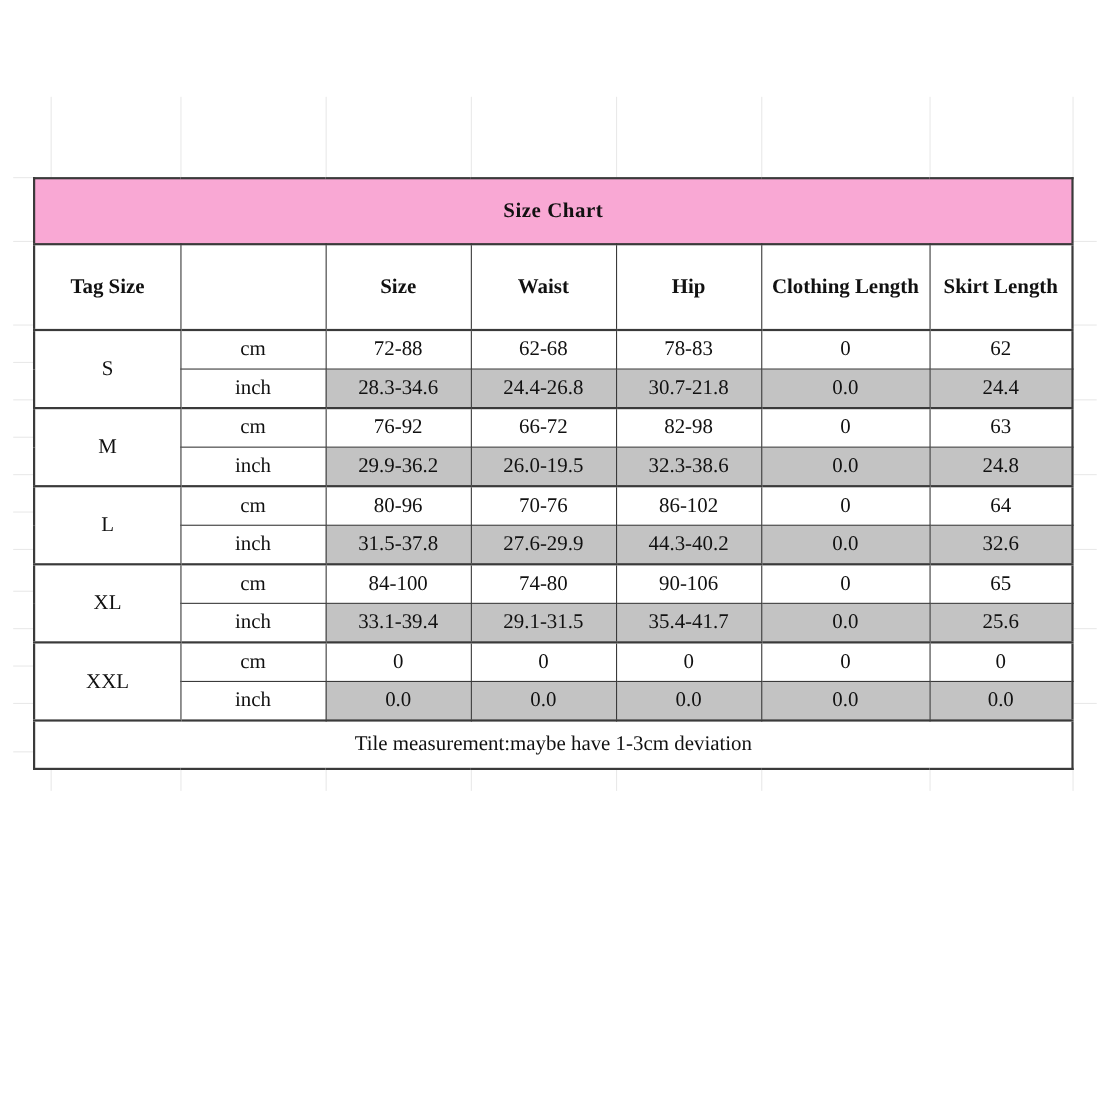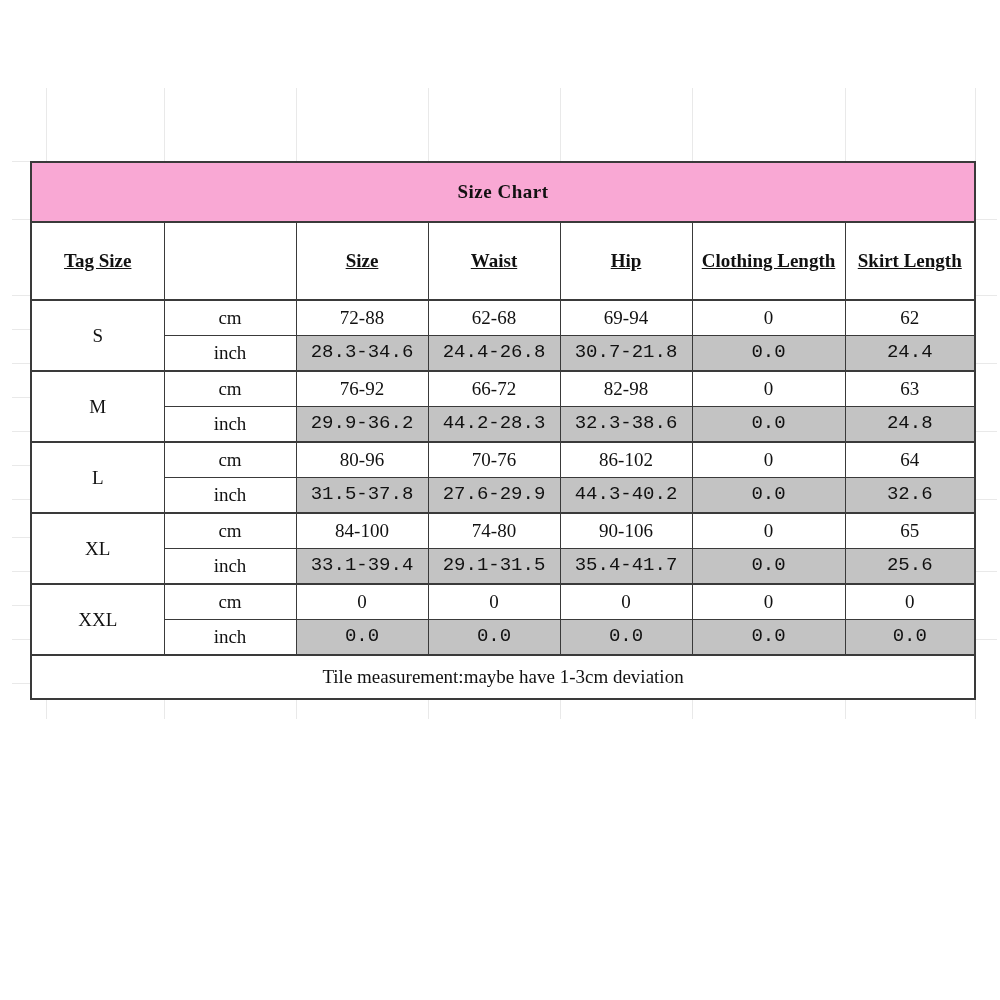--- a/index.html
+++ b/index.html
@@ -55,36 +55,35 @@
     font-weight: bold;
     letter-spacing: 0.5px;
     border-bottom: 2px solid #3a3a3a !important;
   }
 
   .head-cell {
     height: 76px;
     font-size: 19px;
     font-weight: bold;
     border-bottom: 2px solid #3a3a3a !important;
-    text-decoration: underline;
   }
 
   .size-cell {
     font-size: 21px;
     border-top: 2px solid #3a3a3a !important;
     border-bottom: 2px solid #3a3a3a !important;
   }
   .size-cell.first-size { border-top: 1px solid #3a3a3a !important; }
 
   .unit-cell { font-size: 18px; margin-left: 24px; }
 
   .row-cm td { height: 34px; background: #ffffff; }
   .row-inch td { height: 34px; }
 
-  .row-inch .val-cell { background: #c3c3c3; font-family: Liberation Mono, monospace; }
+  .row-inch .val-cell { background: #c3c3c3; }
   .row-inch .unit-cell { background: #ffffff; }
 
   .group-top td { border-top: 2px solid #3a3a3a !important; }
 
   .note-cell {
     height: 42px;
     font-size: 19px;
     background: #ffffff;
     border-top: 2px solid #3a3a3a !important;
   }
@@ -158,21 +157,21 @@
         <td class="head-cell">Hip</td>
         <td class="head-cell">Clothing Length</td>
         <td class="head-cell">Skirt Length</td>
       </tr>
 
       <tr class="row-cm group-top">
         <td class="size-cell first-size" rowspan="2">S</td>
         <td class="unit-cell">cm</td>
         <td class="val-cell">72-88</td>
         <td class="val-cell">62-68</td>
-        <td class="val-cell">69-94</td>
+        <td class="val-cell">78-83</td>
         <td class="val-cell">0</td>
         <td class="val-cell">62</td>
       </tr>
       <tr class="row-inch">
         <td class="unit-cell">inch</td>
         <td class="val-cell">28.3-34.6</td>
         <td class="val-cell">24.4-26.8</td>
         <td class="val-cell">30.7-21.8</td>
         <td class="val-cell">0.0</td>
         <td class="val-cell">24.4</td>
@@ -183,21 +182,21 @@
         <td class="unit-cell">cm</td>
         <td class="val-cell">76-92</td>
         <td class="val-cell">66-72</td>
         <td class="val-cell">82-98</td>
         <td class="val-cell">0</td>
         <td class="val-cell">63</td>
       </tr>
       <tr class="row-inch">
         <td class="unit-cell">inch</td>
         <td class="val-cell">29.9-36.2</td>
-        <td class="val-cell">44.2-28.3</td>
+        <td class="val-cell">26.0-19.5</td>
         <td class="val-cell">32.3-38.6</td>
         <td class="val-cell">0.0</td>
         <td class="val-cell">24.8</td>
       </tr>
 
       <tr class="row-cm group-top">
         <td class="size-cell" rowspan="2">L</td>
         <td class="unit-cell">cm</td>
         <td class="val-cell">80-96</td>
         <td class="val-cell">70-76</td>

